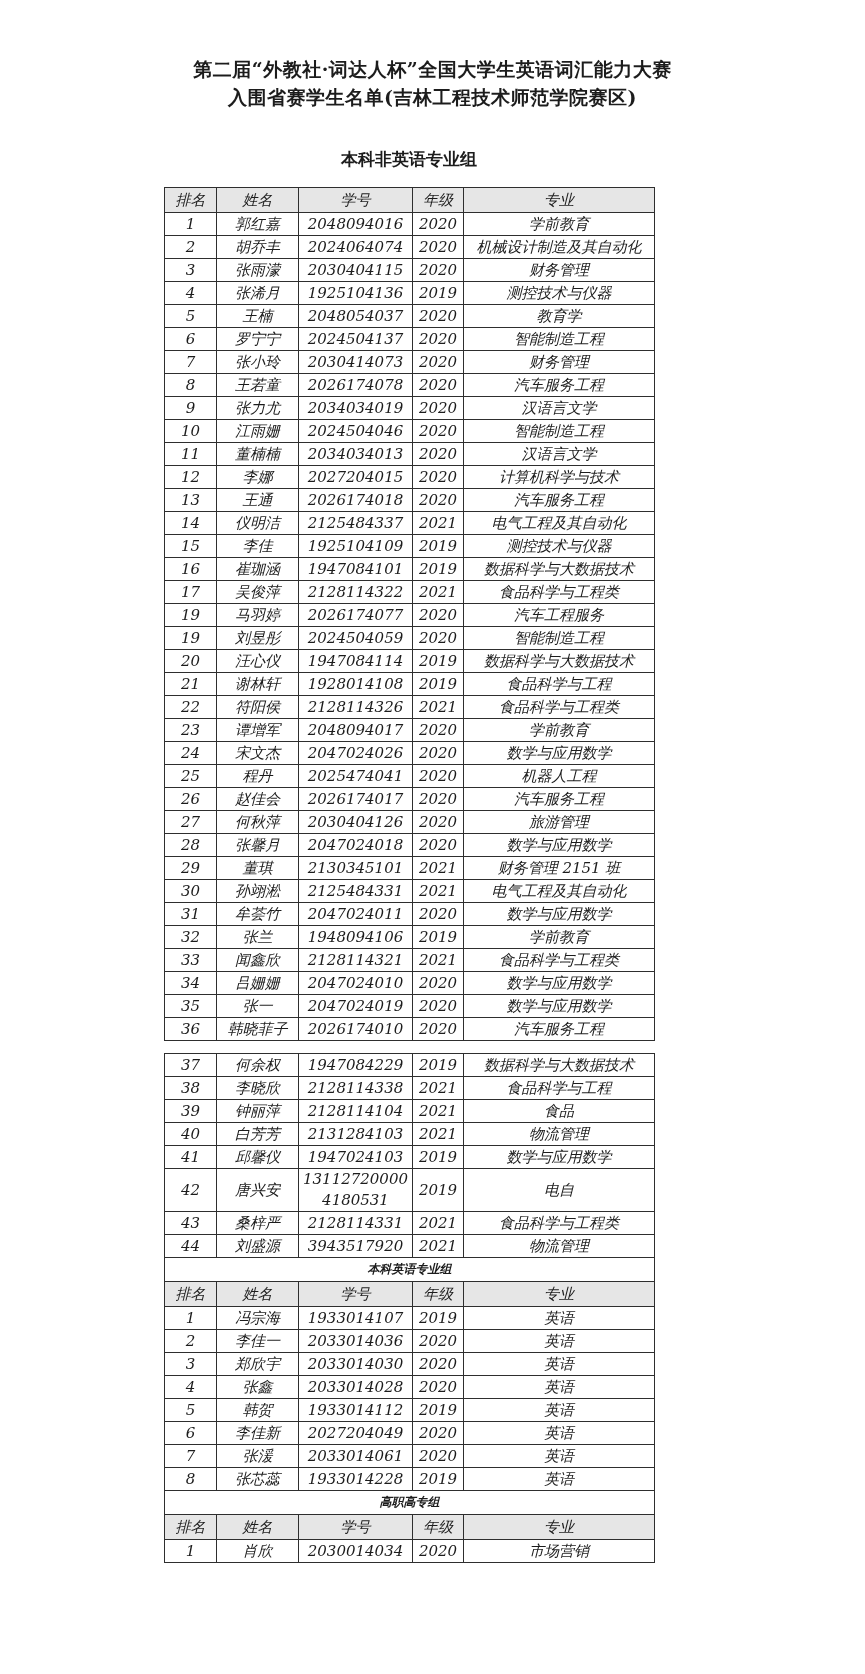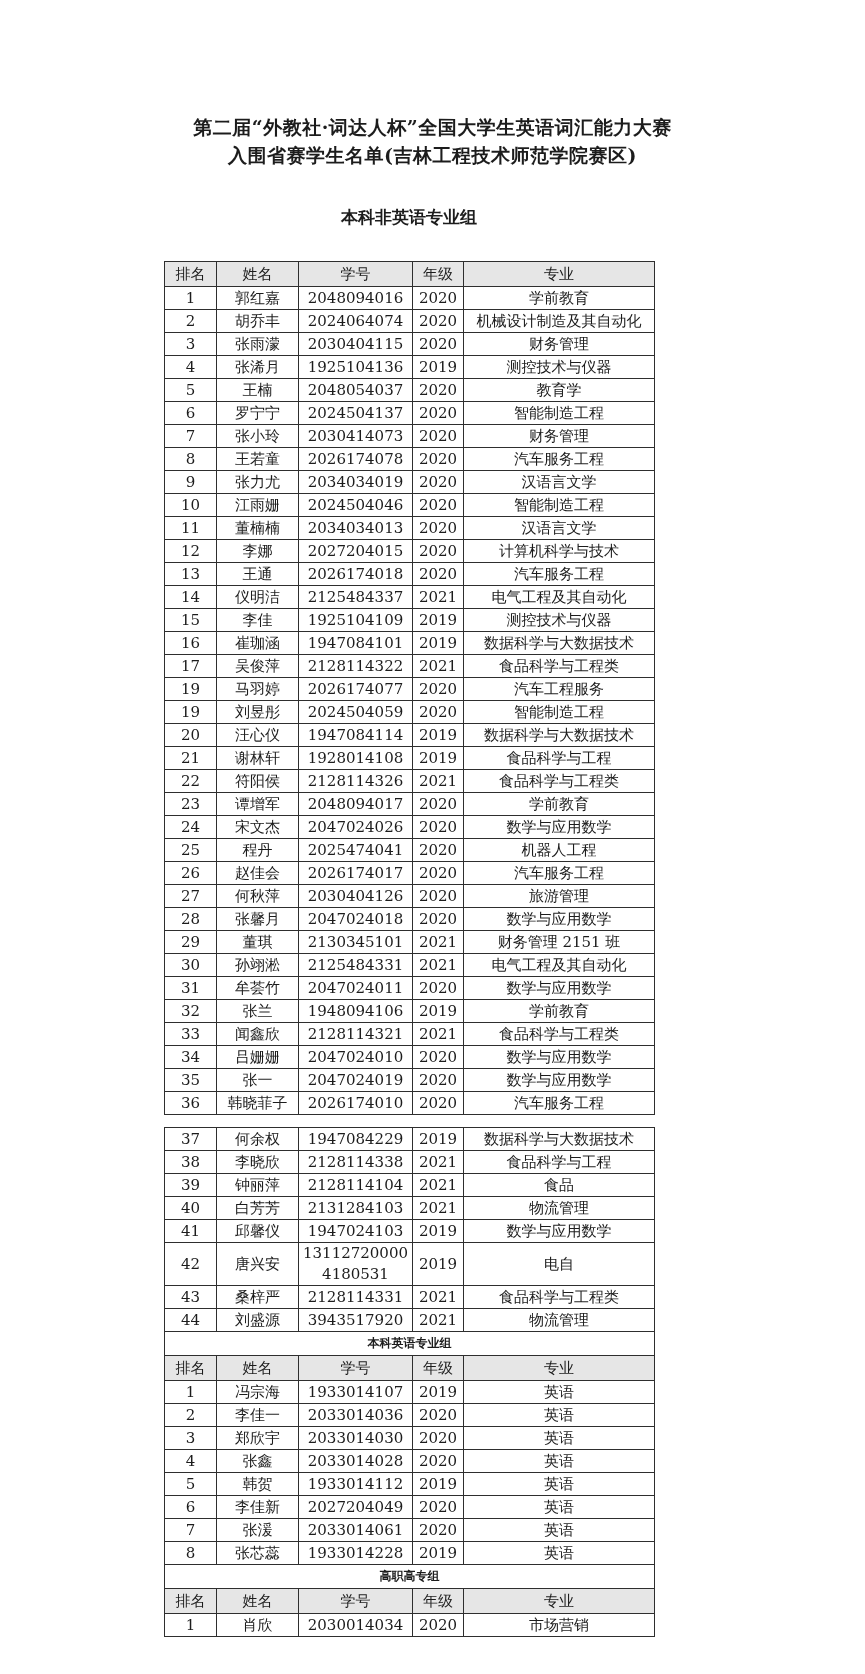--- a/index.html
+++ b/index.html
@@ -9,45 +9,46 @@
   }
   body {
     width: 865px;
     height: 1674px;
     overflow: hidden;
     font-family: "DejaVu Serif", "Liberation Serif", serif;
     color: #1c1c1c;
     position: relative;
   }
   .doc {
-    padding-top: 113px;
+    padding-top: 55px;
   }
   .doc-title {
     text-align: center;
     font-weight: bold;
     font-size: 19px;
     line-height: 28px;
     letter-spacing: 0.5px;
   }
   .content {
     width: 490px;
     margin-left: 164px;
   }
   .group-heading {
     text-align: center;
     font-weight: bold;
     font-size: 17px;
     margin-top: 37px;
-    margin-bottom: 32px;
+    margin-bottom: 16px;
   }
   table.roster {
     border-collapse: collapse;
     table-layout: fixed;
     width: 490px;
     font-size: 15px;
+    font-style: italic;
   }
   table.roster.seg2 {
     margin-top: 12px;
   }
   .roster th, .roster td {
     border: 1px solid #2e2e2e;
     text-align: center;
     vertical-align: middle;
     padding: 0 2px;
     height: 22px;

